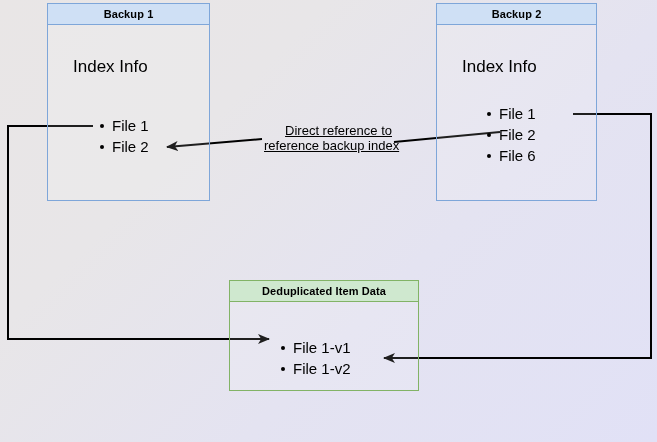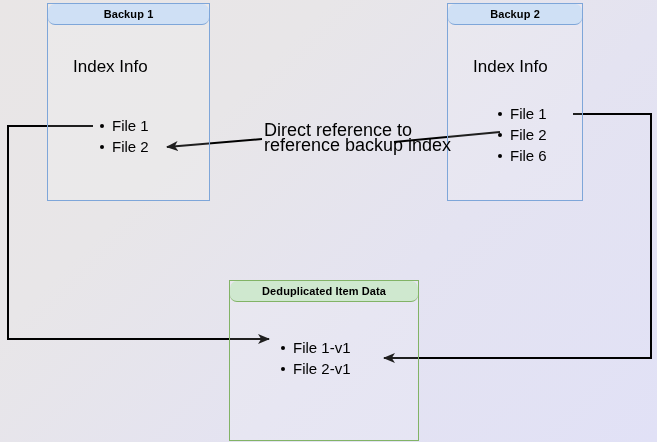--- a/index.html
+++ b/index.html
@@ -33,21 +33,20 @@
     height: 21px;
     background: #cfe0f5;
     border-bottom: 1.5px solid #7ea6d9;
     font-size: 11px;
     font-weight: bold;
     color: #000;
     display: flex;
     align-items: center;
     justify-content: center;
     letter-spacing: 0.1px;
-    border-radius: 7px;
   }
   .box.green .box-header {
     background: #cfe8cf;
     border-bottom-color: #82b366;
   }
   .box-body {
     position: relative;
     height: calc(100% - 21px);
   }
   .index-label {
@@ -75,25 +74,26 @@
     position: absolute;
     left: 2px;
     top: 9px;
     width: 4px;
     height: 4px;
     border-radius: 50%;
     background: #000;
   }
   .center-label {
     position: absolute;
-    font-size: 18px;
+    font-size: 13px;
     line-height: 15px;
     color: #000;
     text-align: right;
     white-space: nowrap;
+    text-decoration: underline;
   }
   svg.connectors {
     position: absolute;
     left: 0;
     top: 0;
     width: 657px;
     height: 442px;
     pointer-events: none;
   }
 </style>
@@ -125,38 +125,38 @@
     <div class="box-header">Backup 1</div>
     <div class="box-body">
       <div class="index-label" style="left:25px; top:32px;">Index Info</div>
       <ul class="file-list" style="left:50px; top:90px;">
         <li>File 1</li>
         <li>File 2</li>
       </ul>
     </div>
   </div>
 
-  <div class="box" style="left:447px; top:3px; width:136px; height:198px;">
+  <div class="box" style="left:436px; top:3px; width:161px; height:198px;">
     <div class="box-header">Backup 2</div>
     <div class="box-body">
       <div class="index-label" style="left:25px; top:32px;">Index Info</div>
       <ul class="file-list" style="left:48px; top:78px;">
         <li>File 1</li>
         <li>File 2</li>
         <li>File 6</li>
       </ul>
     </div>
   </div>
 
-  <div class="box green" style="left:229px; top:280px; width:190px; height:161px;">
+  <div class="box green" style="left:229px; top:280px; width:190px; height:111px;">
     <div class="box-header">Deduplicated Item Data</div>
     <div class="box-body">
       <ul class="file-list" style="left:49px; top:35px;text-align:right;">
         <li>File 1-v1</li>
-        <li>File 2-v1</li>
+        <li>File 1-v2</li>
       </ul>
     </div>
   </div>
 
   <div class="center-label" style="left:264px; top:123px; width:128px;">
     <div>Direct reference to</div>
     <div>reference backup index</div>
   </div>
 
 </div>

